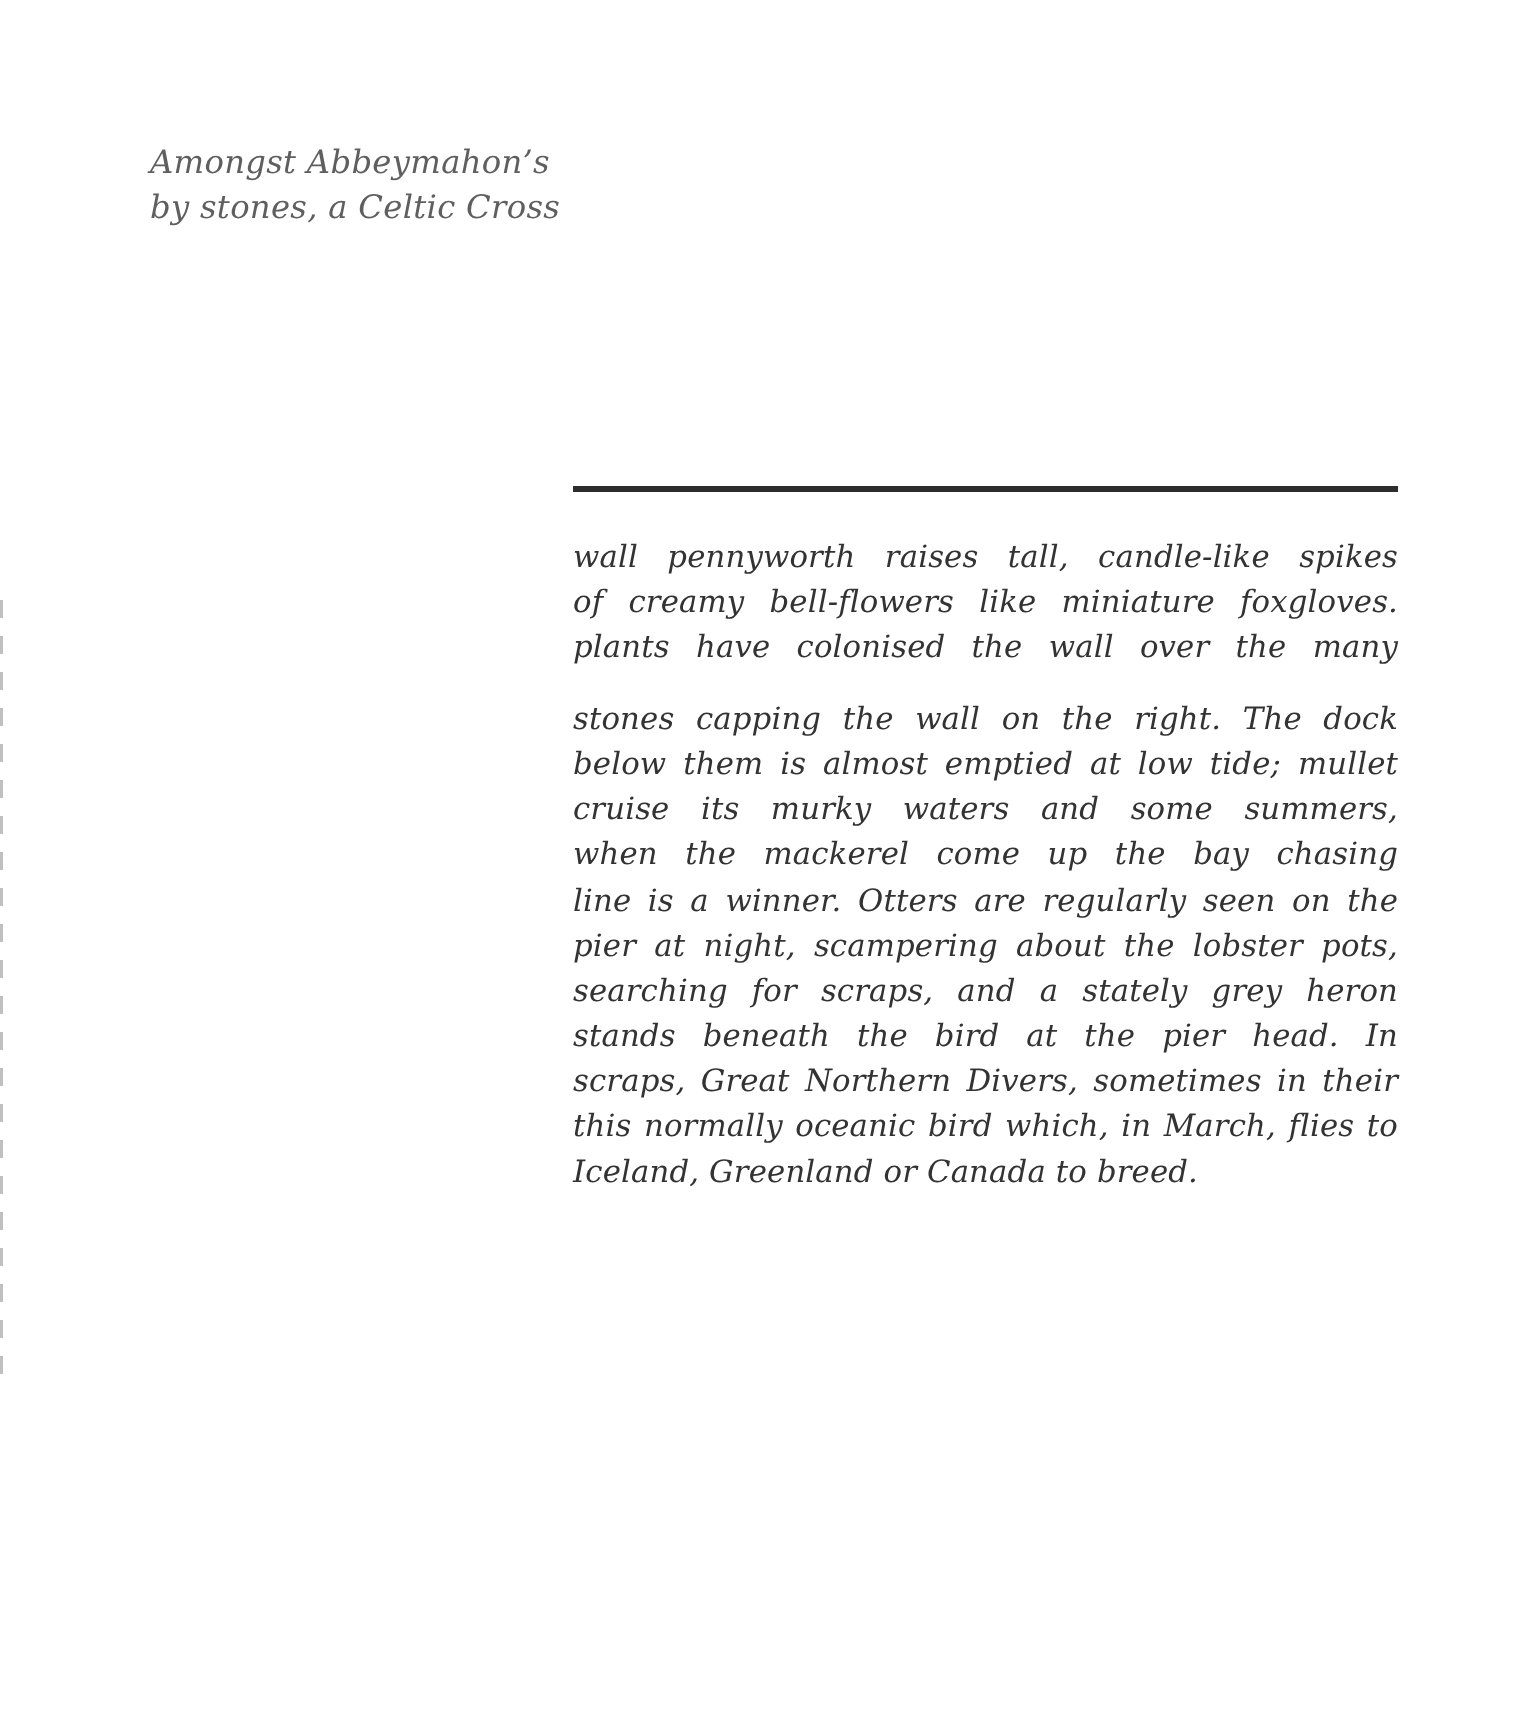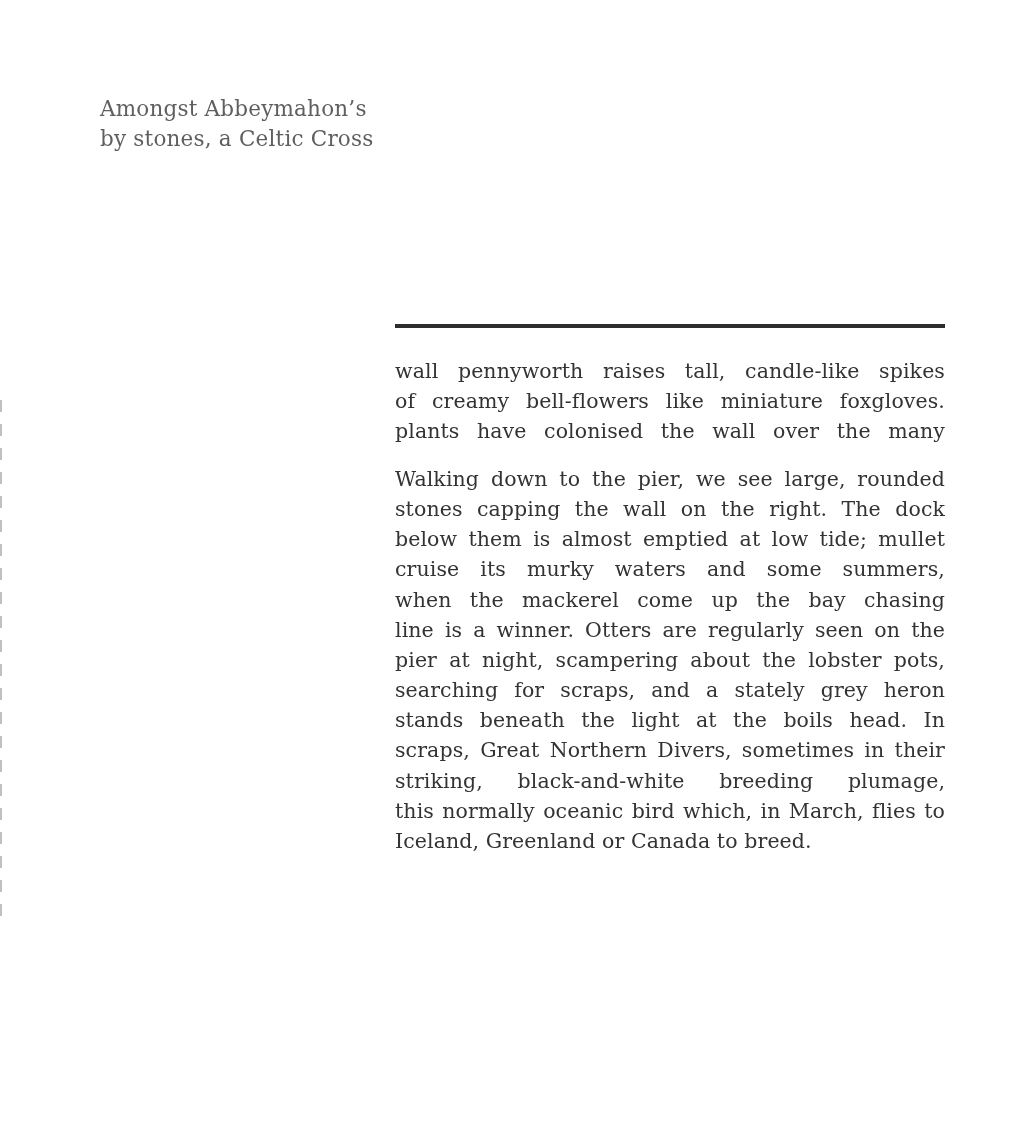--- a/index.html
+++ b/index.html
@@ -3,20 +3,21 @@
 <meta charset="utf-8">
 <style>
   html, body { margin: 0; padding: 0; background: #ffffff; }
   .page {
     position: relative;
     width: 1024px;
     height: 960px;
     background: #ffffff;
     overflow: hidden;
     font-family: "DejaVu Serif", serif;
+    font-style: italic;
   }
   
   .edge-marks {
     position: absolute;
     left: 0;
     top: 400px;
     width: 2px;
     height: 520px;
     background: repeating-linear-gradient(
       to bottom,
@@ -28,21 +29,21 @@
     position: absolute;
     left: 100px;
     top: 94px;
     font-size: 21.5px;
     line-height: 30px;
     letter-spacing: 0.2px;
     color: #5f5f5f;
   }
   .content {
     position: absolute;
-    left: 395px;
+    left: 382px;
     top: 324px;
     width: 550px;
     color: #333333;
   }
   .rule {
     height: 3.5px;
     background: #2d2d2d;
     margin-bottom: 28px;
   }
   .para {
@@ -84,31 +85,29 @@
   <div class="content">
     <div class="rule"></div>
 
     <div class="para">
       <div class="jline">wall pennyworth raises tall, candle-like spikes</div>
       <div class="jline">of creamy bell-flowers like miniature foxgloves.</div>
       <div class="jline">plants have colonised the wall over the many</div>
     </div>
 
     <div class="para">
-      <div class="jline">Walking down to the pier, we see large, rounded</div>
       <div class="jline">stones capping the wall on the right. The dock</div>
       <div class="jline">below them is almost emptied at low tide; mullet</div>
       <div class="jline">cruise its murky waters and some summers,</div>
       <div class="jline">when the mackerel come up the bay chasing</div>
       <div class="jline">line is a winner. Otters are regularly seen on the</div>
       <div class="jline">pier at night, scampering about the lobster pots,</div>
       <div class="jline">searching for scraps, and a stately grey heron</div>
-      <div class="jline">stands beneath the light at the boils head. In</div>
+      <div class="jline">stands beneath the bird at the pier head. In</div>
       <div class="jline">scraps, Great Northern Divers, sometimes in their</div>
-      <div class="jline">striking, black-and-white breeding plumage,</div>
       <div class="jline">this normally oceanic bird which, in March, flies to</div>
       <div class="jline last">Iceland, Greenland or Canada to breed.</div>
     </div>
   </div>
 
   <div class="pagenum">35</div>
 
 </div>
 
 </body></html>

